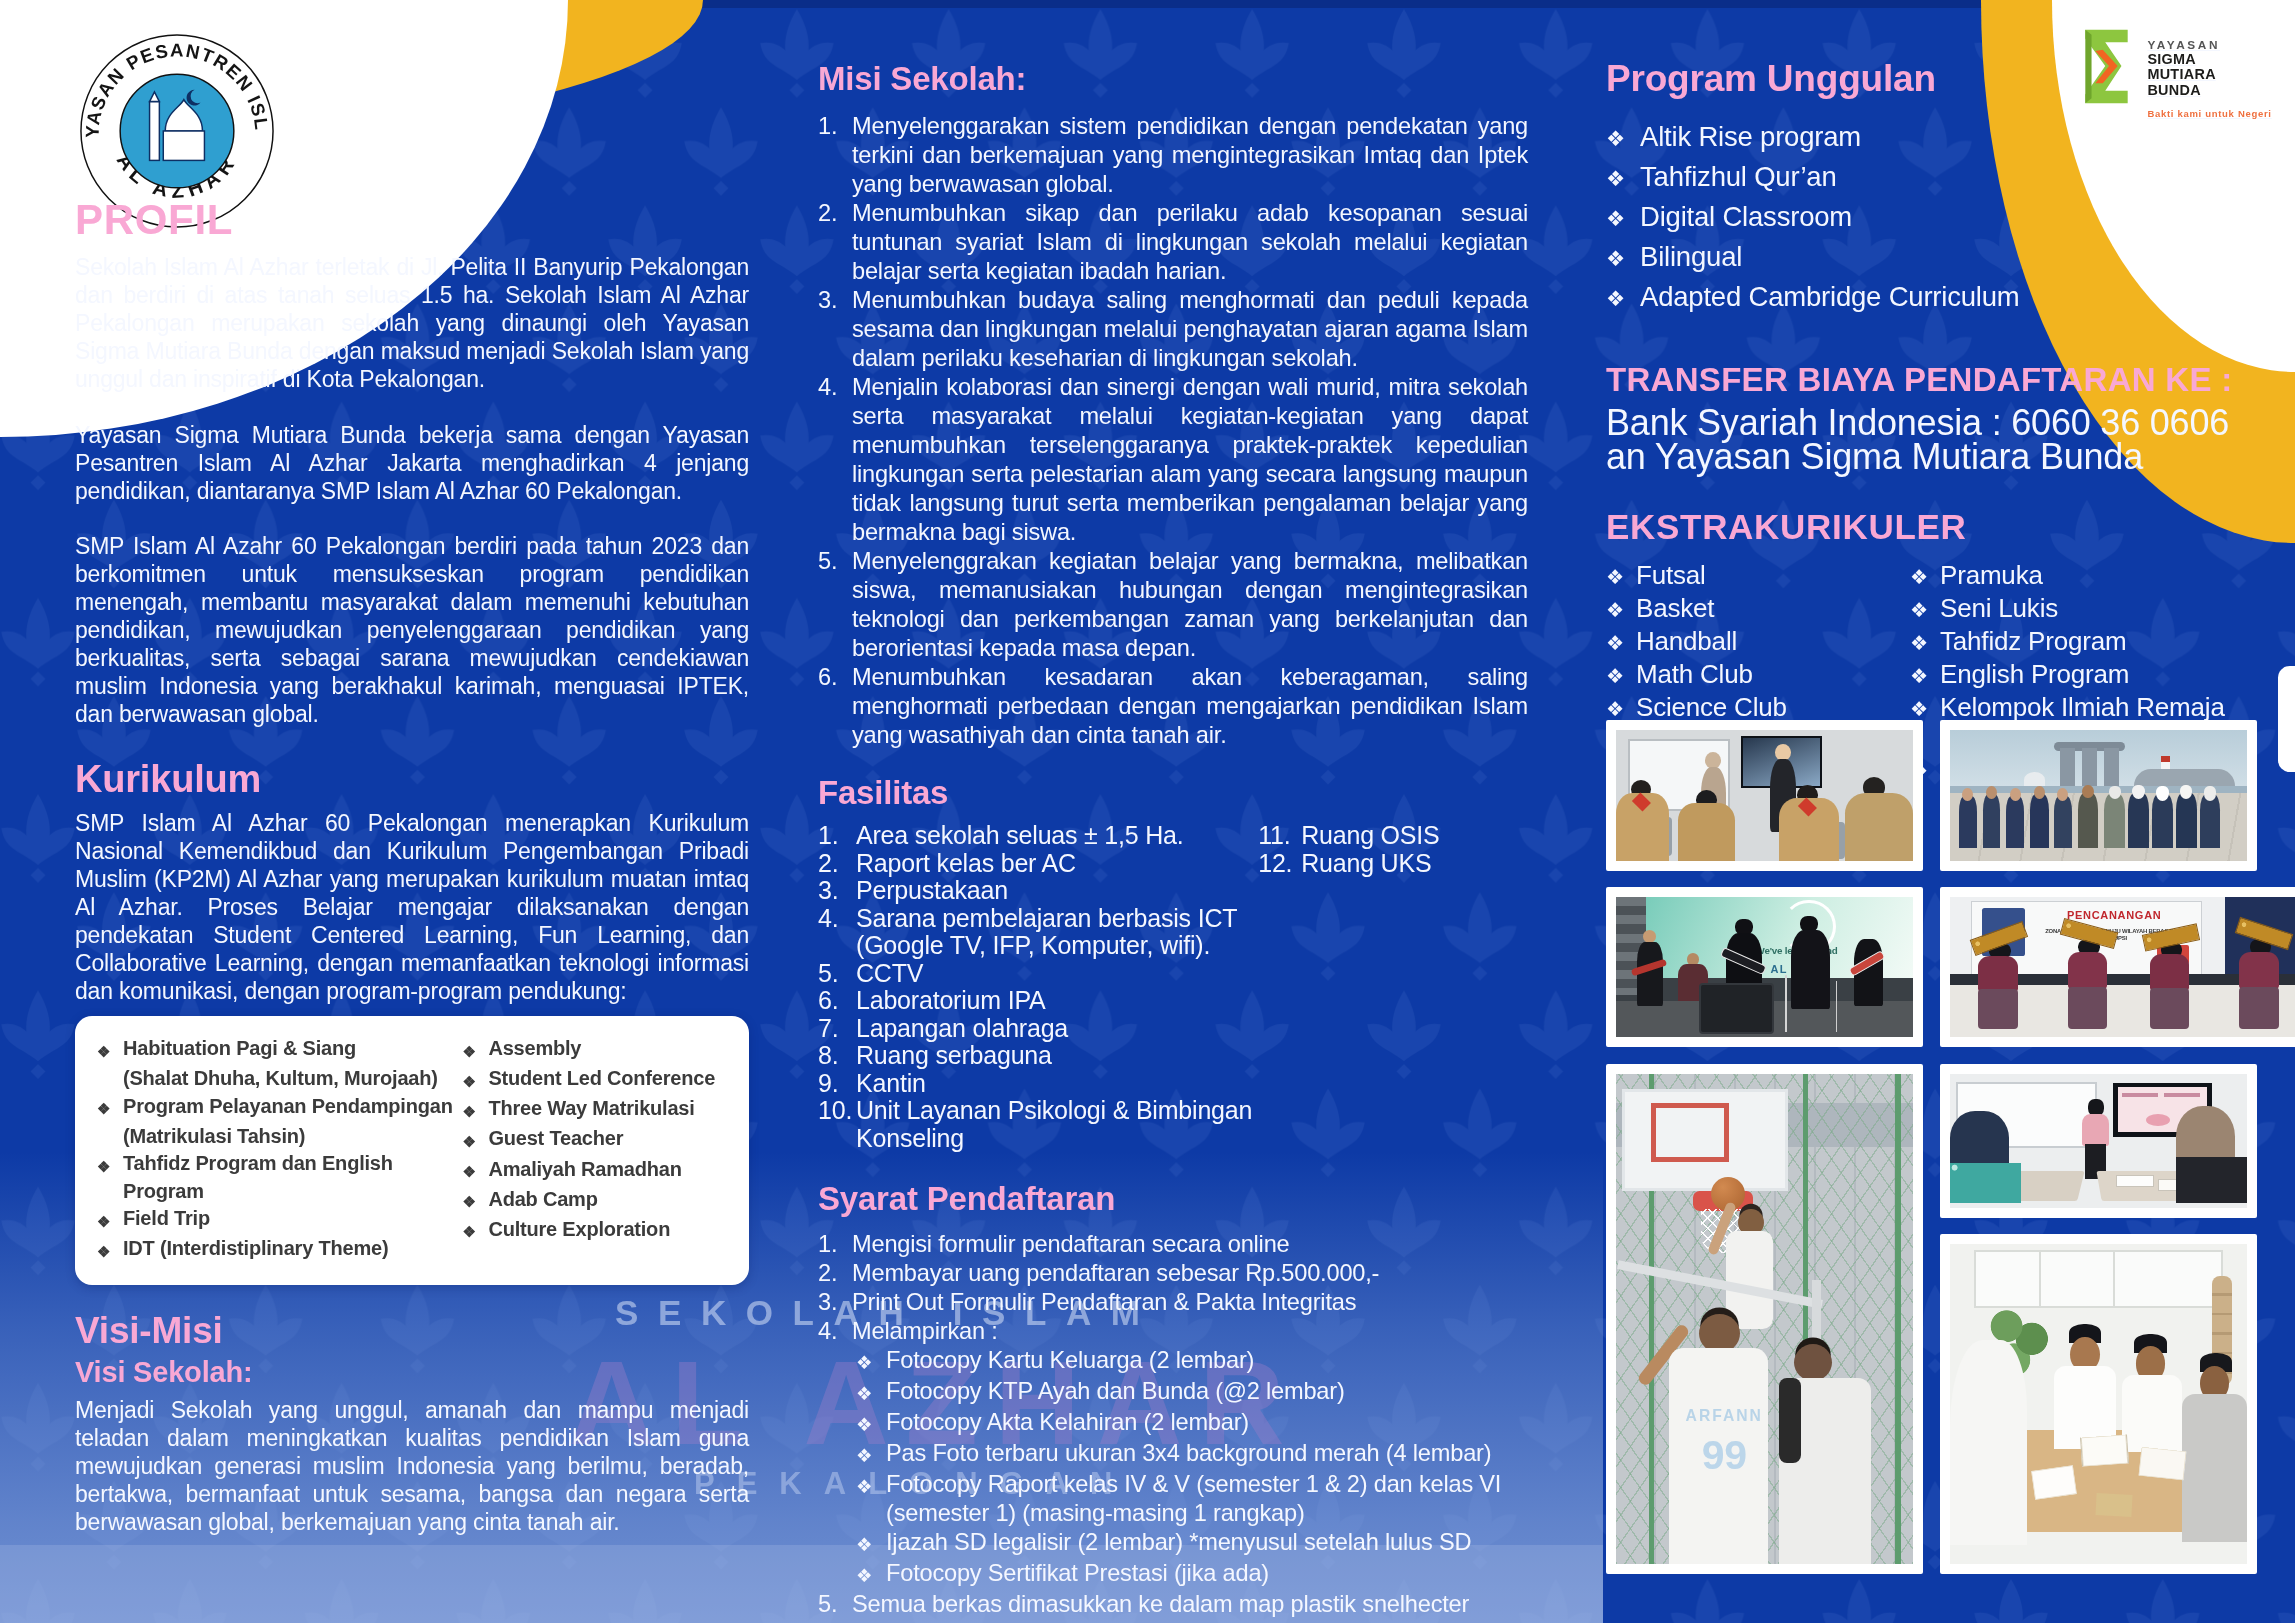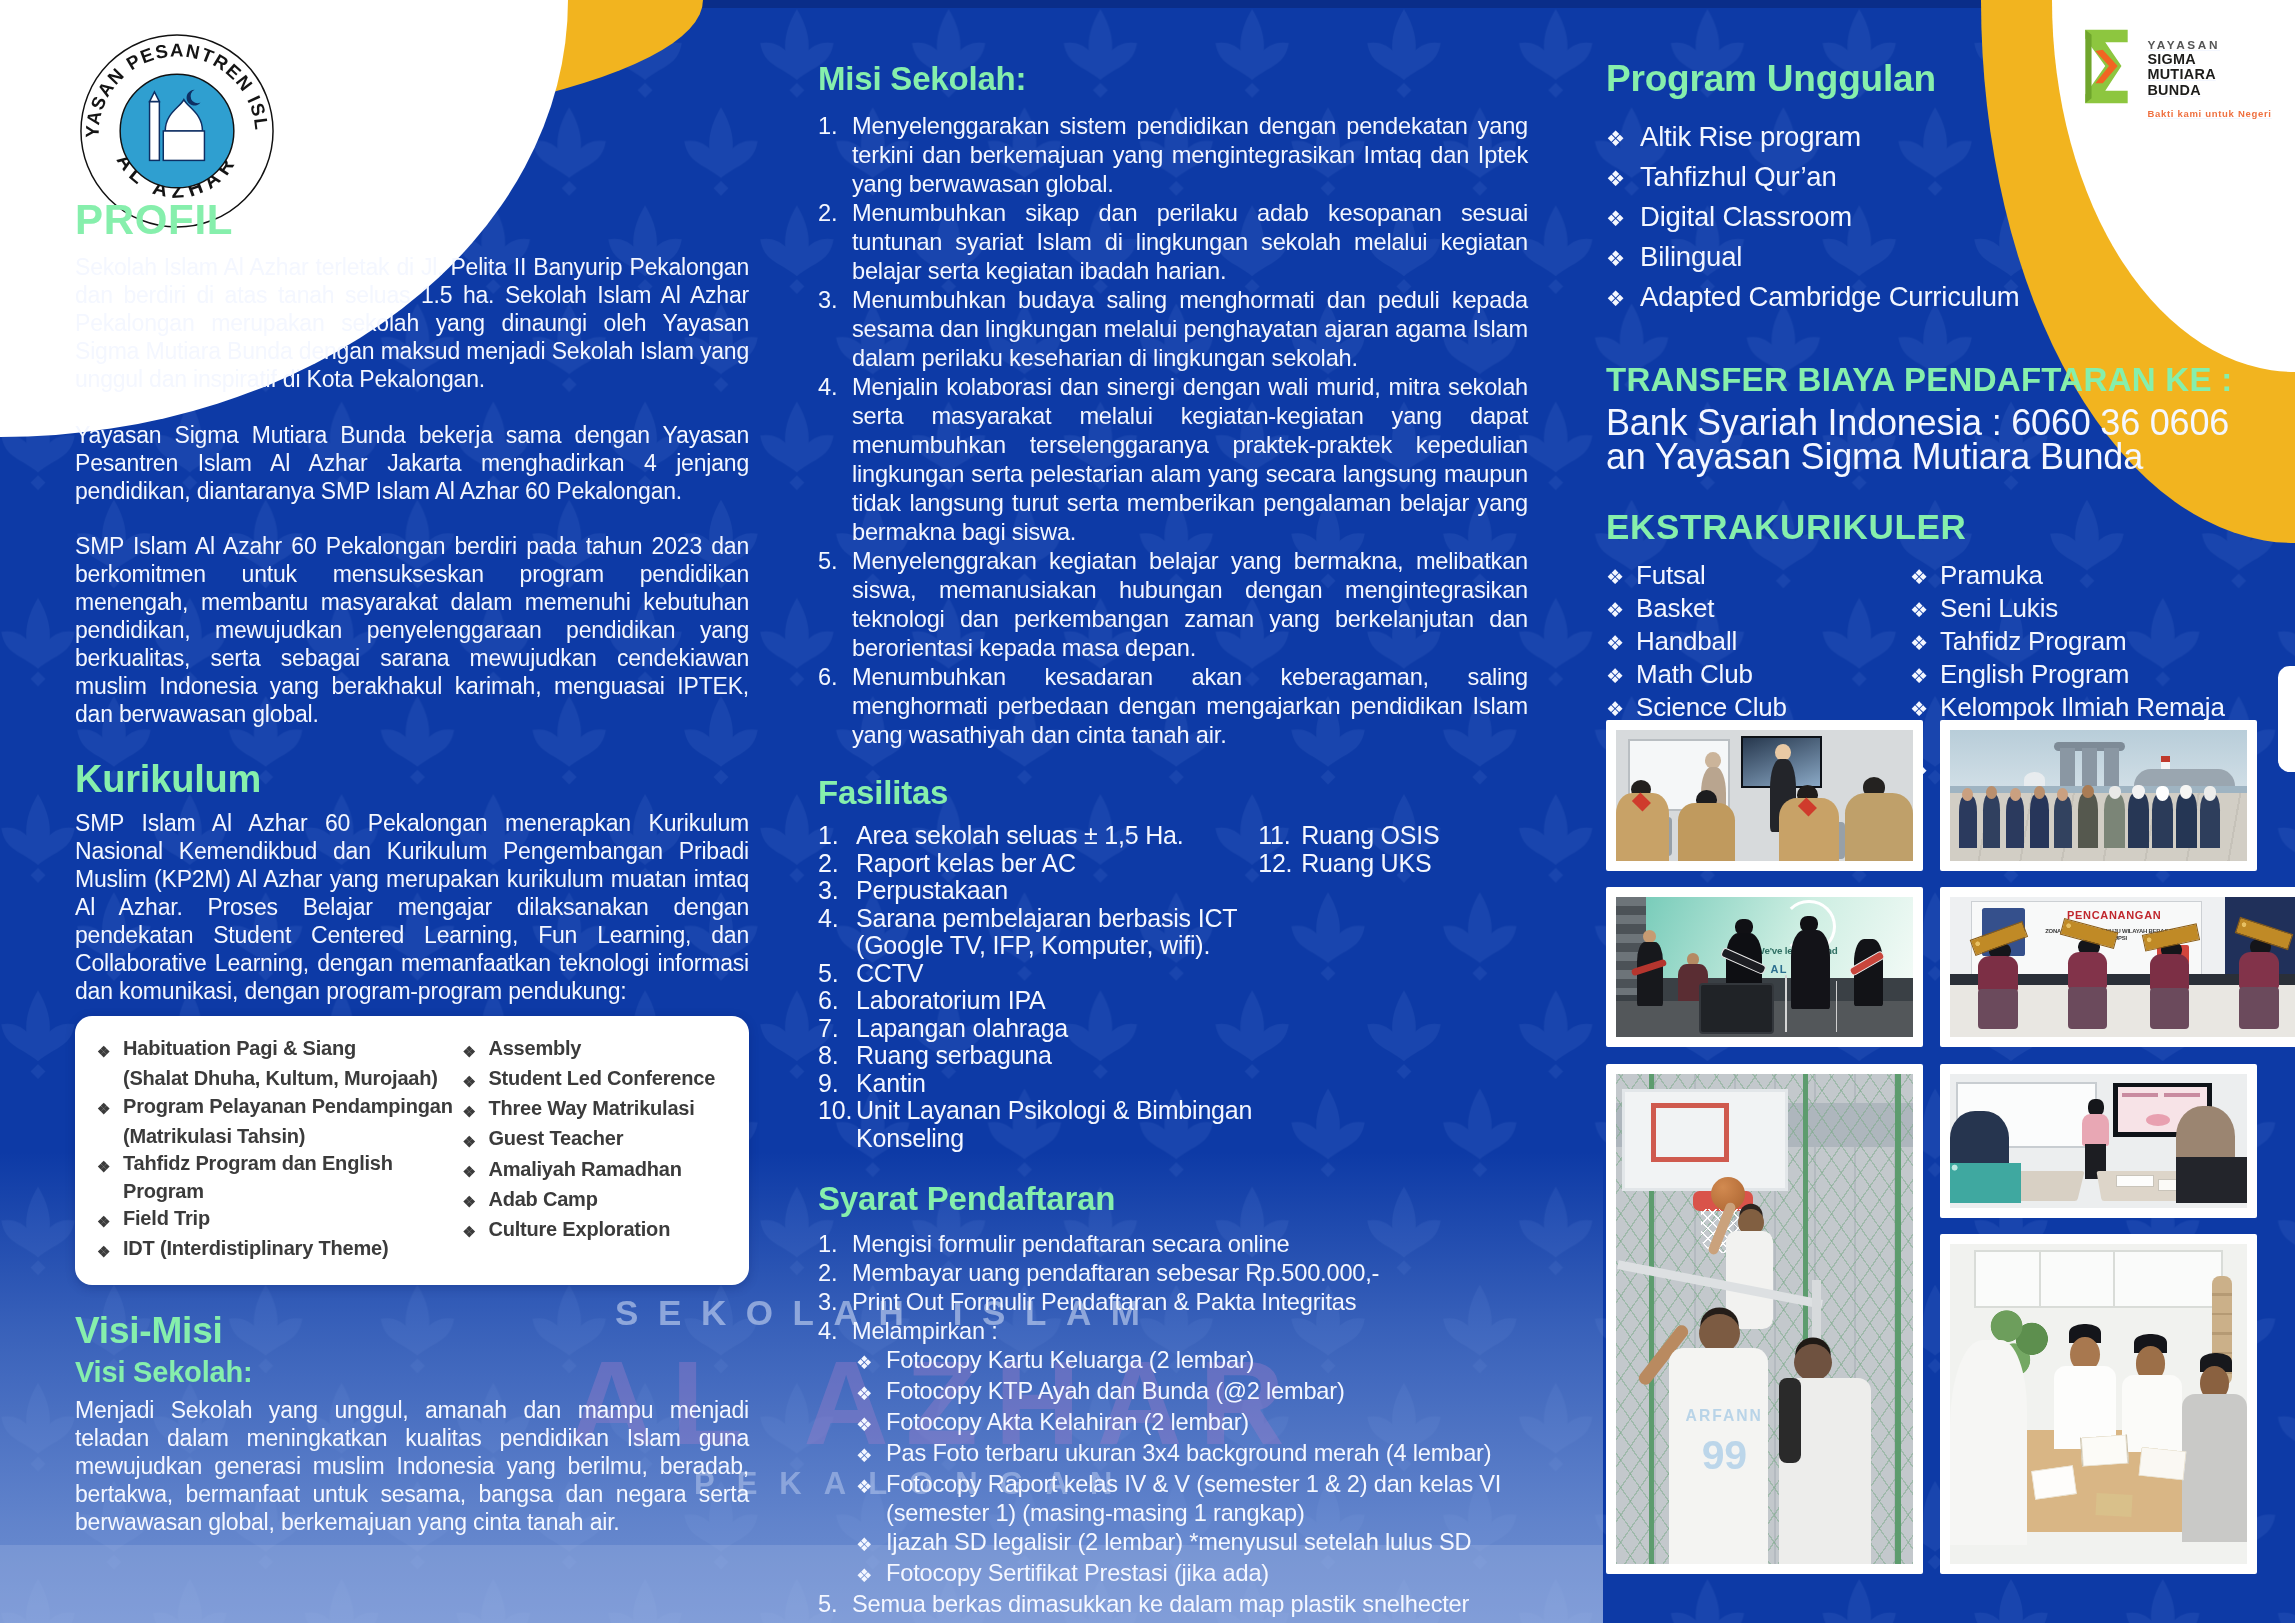--- a/index.html
+++ b/index.html
@@ -36,21 +36,21 @@
   .sigma-yayasan{font-size:11.8px;letter-spacing:2.6px;color:#555;font-weight:600;}
   .sigma-name{font-size:14.4px;line-height:1.08;font-weight:800;color:#1d1d1b;letter-spacing:0.3px;}
   .sigma-tag{margin-top:9.2px;font-size:9.5px;color:#ef7040;font-weight:700;letter-spacing:0.7px;}
 
   
   .col{position:absolute;z-index:6;}
   .col-left{left:75px;top:196px;width:674px;}
   .col-mid{left:818px;top:60px;width:710px;}
   .col-right{left:1606px;top:58px;width:661px;}
 
-  .h1{color:#86efac;font-weight:800;}
+  .h1{color:#f9a8d4;font-weight:800;}
   .hd-profil{font-size:42px;letter-spacing:0.7px;margin-bottom:9.2px;}
   .hd-kurikulum{font-size:38px;margin:30px 0 7.9px;}
   .hd-visi{font-size:37px;margin:25px 0 1.3px;}
   .hd-visisek{font-size:29px;margin:3.9px 0 6.5px;}
   .hd-misi{font-size:33px;margin-bottom:14.4px;}
   .hd-fas{font-size:33px;margin:23.6px 0 10.5px;}
   .hd-syarat{font-size:33px;margin:27.5px 0 11.8px;}
   .hd-prog{font-size:37px;margin-bottom:18.3px;}
   .hd-transfer{font-size:33px;margin:43px 0 6.5px;letter-spacing:0.3px;}
   .hd-ekstra{font-size:35px;margin:33px 0 13px;letter-spacing:0.7px;}

